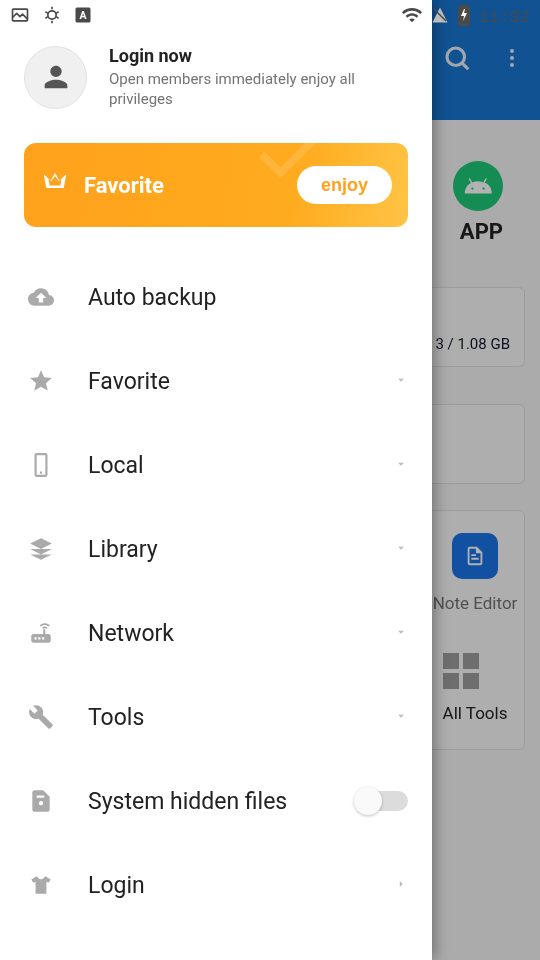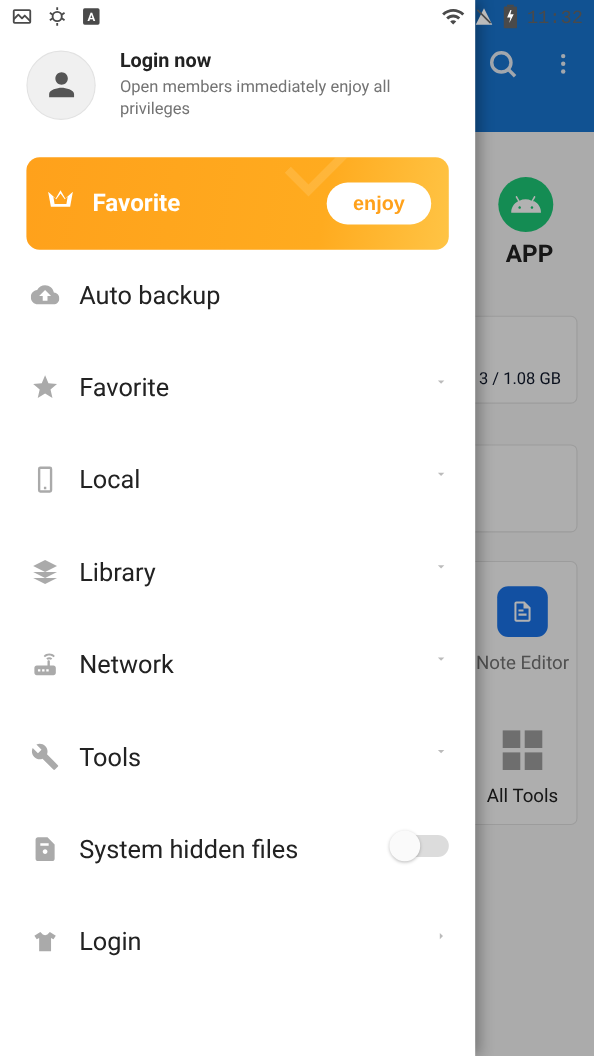--- a/index.html
+++ b/index.html
@@ -108,24 +108,23 @@
       align-items: center;
       justify-content: center;
       color: white;
     }
     .bg-note-label {
       margin-top: 14px;
       font-size: 17px;
       color: #737373;
     }
     .bg-all-tools {
-      margin-top: 51px;
+      margin-top: 40px;
       display: flex;
       flex-direction: column;
-      align-items: center;
     }
     .bg-grid-icon {
       display: grid;
       grid-template-columns: 16px 16px;
       grid-template-rows: 16px 16px;
       gap: 4px;
     }
     .bg-grid-icon > div {
       background: #9e9e9e;
     }
@@ -265,25 +264,25 @@
       transform: scale(2.2);
       pointer-events: none;
     }
 
     
     .menu {
       padding-top: 12px;
     }
     .menu-item {
       display: flex;
-      align-items: flex-start;
+      align-items: center;
       height: 84px;
       padding: 0 24px 0 28px;
       cursor: pointer;
-      gap: 18px;
+      gap: 34px;
     }
     .menu-icon-wrap {
       width: 26px;
       display: flex;
       justify-content: center;
       color: #aaaaaa;
       flex-shrink: 0;
     }
     .menu-label {
       font-size: 23px;

